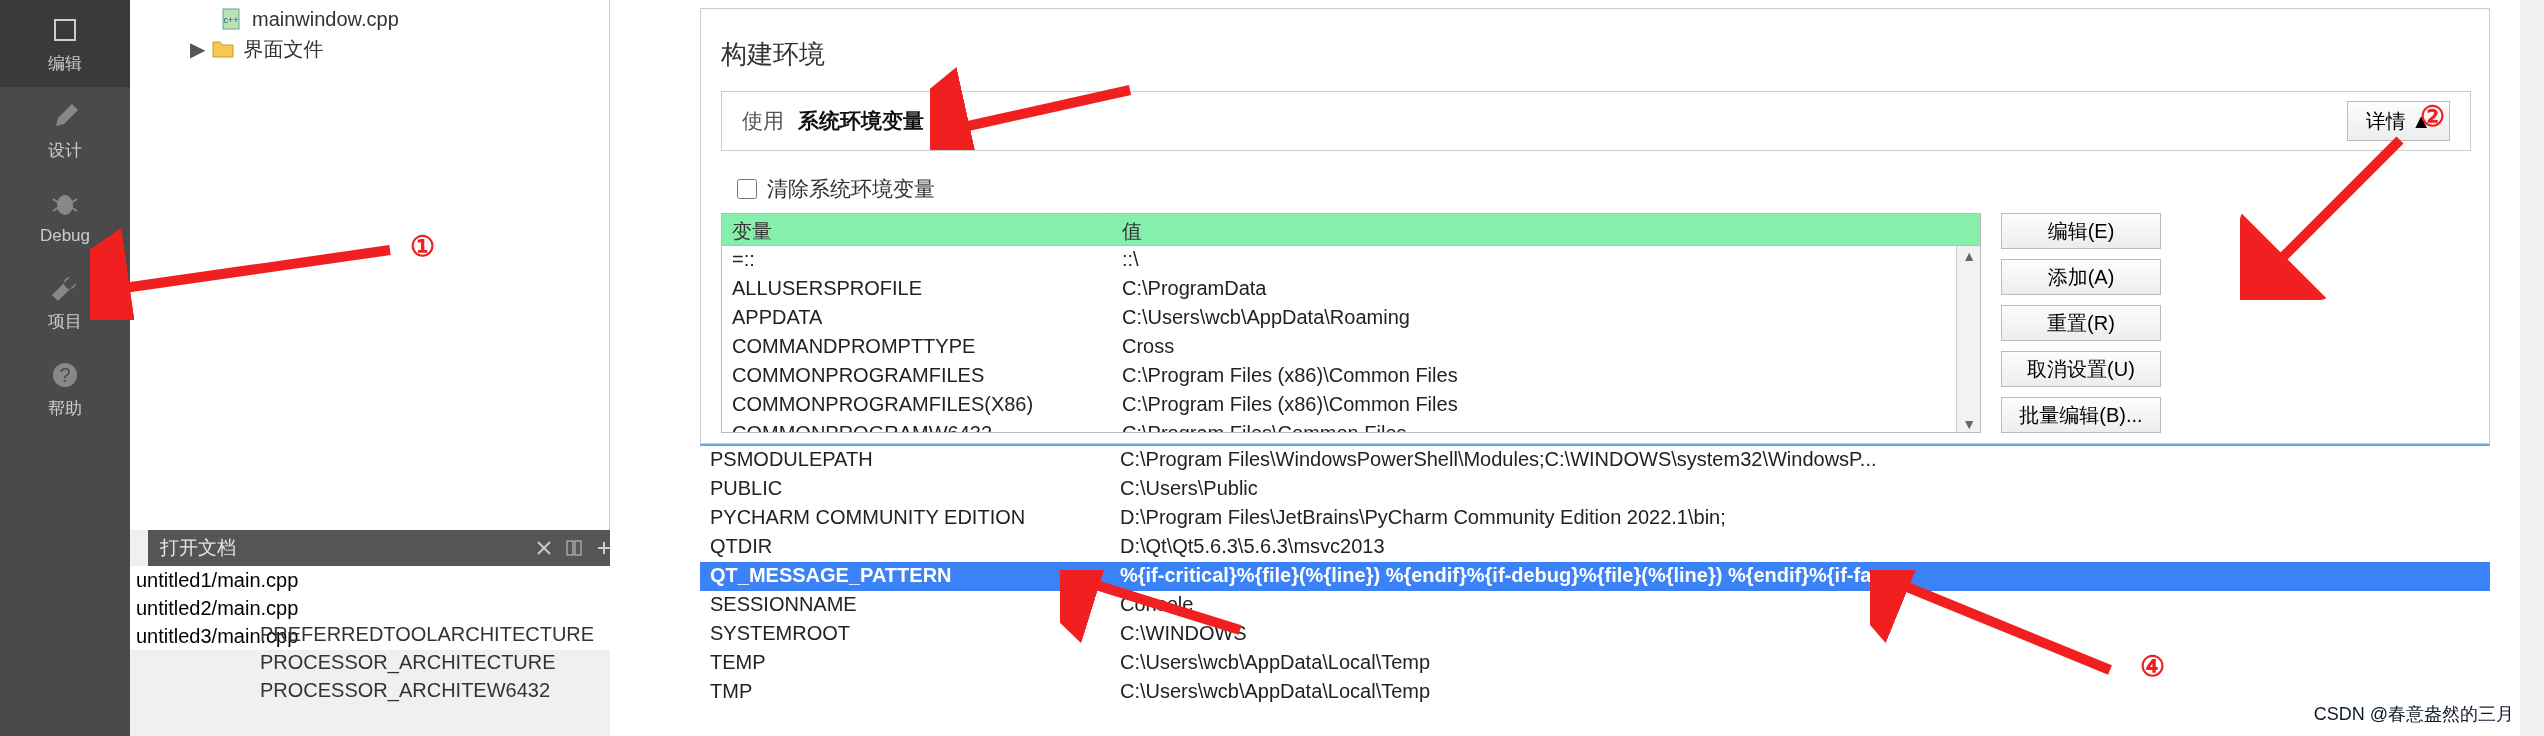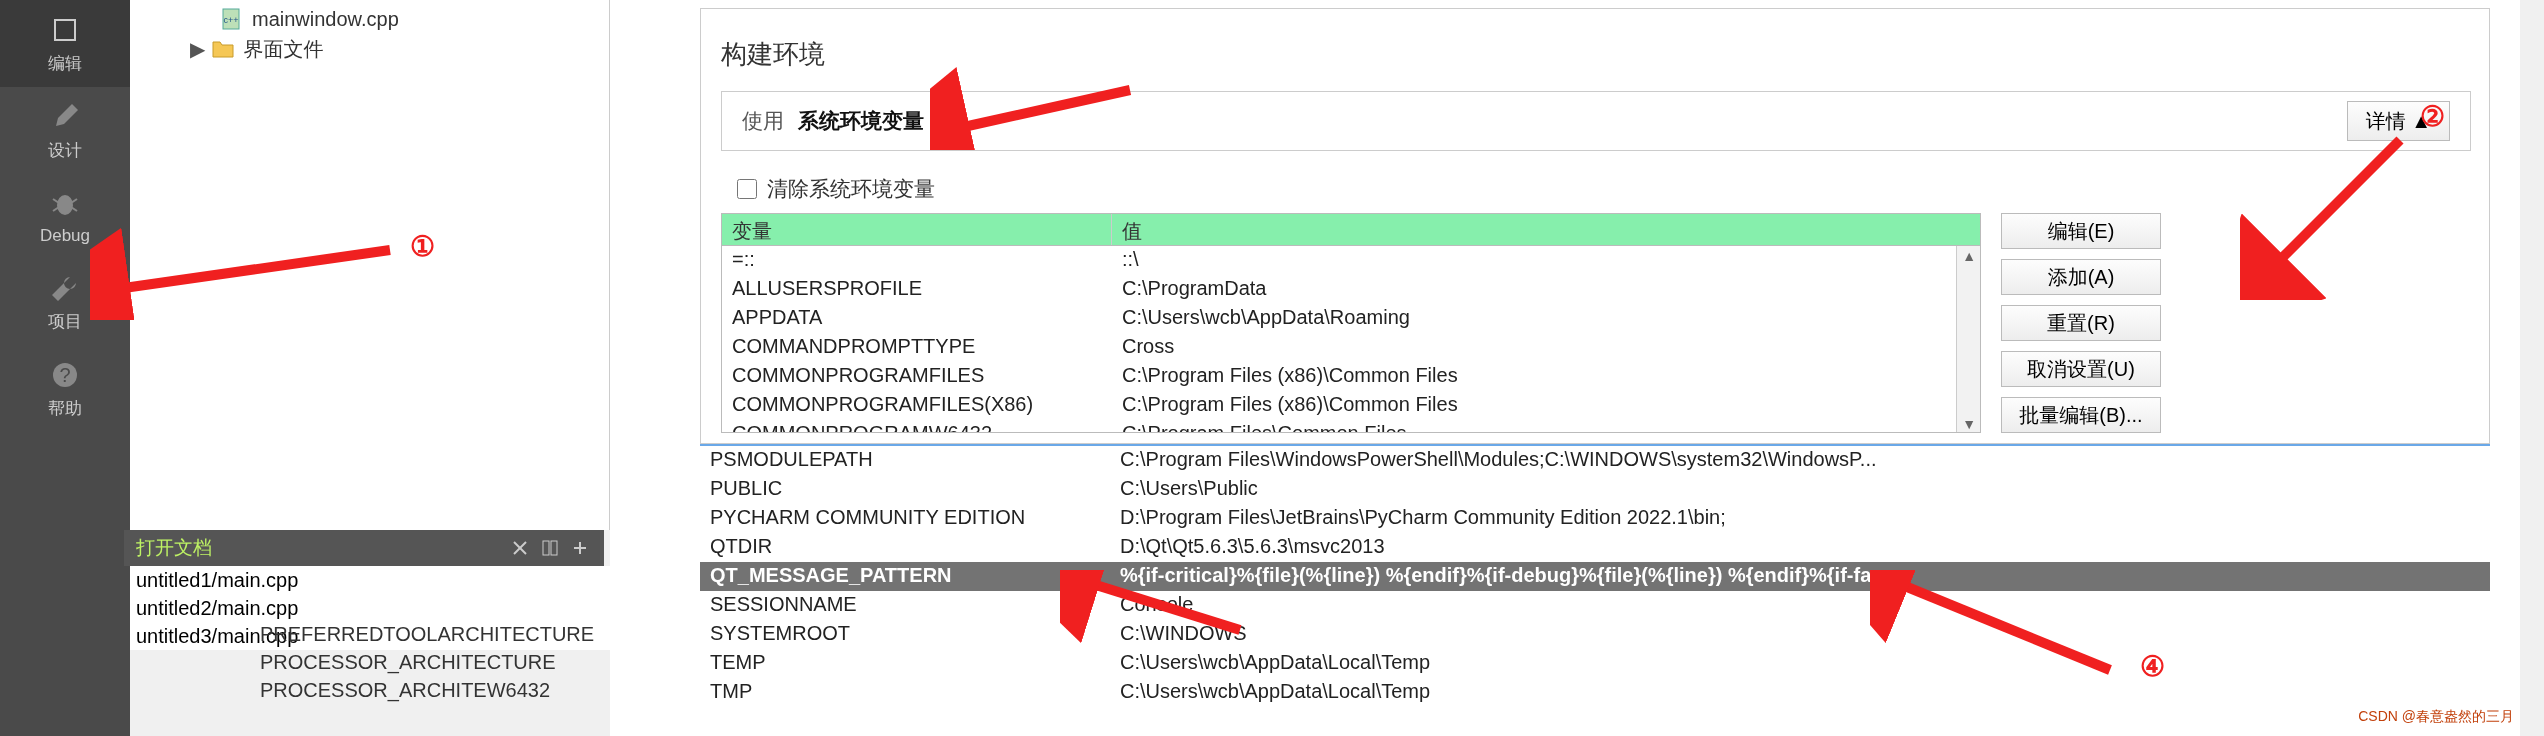--- a/index.html
+++ b/index.html
@@ -9,21 +9,21 @@
 .rail-item { width: 100%; display: flex; flex-direction: column; align-items: center; padding: 12px 0; color: #aaa; cursor: pointer; font-size: 18px; }
 .rail-item.active { background: #3a3a3a; }
 .rail-icon { width: 36px; height: 36px; display: flex; align-items: center; justify-content: center; margin-bottom: 4px; }
 .rail-label { font-size: 17px; color: #ccc; }
 
 .tree-panel { position: absolute; left: 130px; top: 0; width: 480px; height: 530px; background: #fff; border-right: 1px solid #ccc; padding: 4px 0 0 10px; overflow: hidden; }
 .tree-row { display: flex; align-items: center; height: 30px; font-size: 20px; color: #333; padding-left: 80px; }
 .tree-row.folder { padding-left: 50px; }
 .tree-icon { width: 24px; height: 24px; margin-right: 8px; }
 
-.openfiles-header { position: absolute; left: 124px; top: 530px; width: 480px; height: 36px; background: #555; color: #bef264; display: flex; align-items: center; padding: 0 12px; font-size: 19px; }
+.openfiles-header { position: absolute; left: 148px; top: 530px; width: 480px; height: 36px; background: #555; color: #e5e5e5; display: flex; align-items: center; padding: 0 12px; font-size: 19px; }
 .openfiles-header .spacer { flex: 1; }
 .hdr-icon { width: 24px; height: 24px; margin-left: 6px; display: flex; align-items: center; justify-content: center; }
 .openfiles-list { position: absolute; left: 130px; top: 566px; width: 480px; background: #fff; }
 .of-row { height: 28px; font-size: 20px; color: #000000; padding-left: 6px; display: flex; align-items: center; }
 
 .bg-table { position: absolute; left: 260px; top: 620px; width: 500px; font-size: 20px; color: #333; line-height: 28px; }
 
 .main-panel { position: absolute; left: 610px; top: 0; width: 1910px; height: 736px; background: #fff; }
 .env-box { position: absolute; left: 90px; top: 8px; width: 1790px; height: 436px; border: 1px solid #ccc; background: #fff; }
 .env-title { position: absolute; left: 20px; top: 28px; font-size: 26px; font-weight: normal; color: #333; }
@@ -45,27 +45,27 @@
 .var-row { display: flex; height: 29px; }
 .var-row .c1 { width: 390px; padding: 2px 10px; overflow: hidden; white-space: nowrap; }
 .var-row .c2 { flex: 1; padding: 2px 10px; overflow: hidden; white-space: nowrap; }
 
 .btn-col { position: absolute; left: 1300px; top: 204px; width: 170px; }
 .action-btn { width: 160px; height: 36px; border: 1px solid #bbb; background: linear-gradient(#fdfdfd,#ededed); font-size: 20px; margin-bottom: 10px; display: flex; align-items: center; justify-content: center; cursor: pointer; }
 
 .lower-table { position: absolute; left: 90px; top: 444px; width: 1790px; background: #fff; border-top: 2px solid #6aa8e8; }
 .lower-body { font-size: 20px; color: #222; }
 .lower-row { display: flex; height: 29px; }
-.lower-row.sel { background: #737373; color: #fff; }
+.lower-row.sel { background: #3b82f6; color: #fff; }
 .lower-row.sel .c1,.lower-row.sel .c2 { font-weight: bold; }
 .lower-row .c1 { width: 410px; padding: 2px 10px; overflow: hidden; white-space: nowrap; }
 .lower-row .c2 { flex: 1; padding: 2px 10px; overflow: hidden; white-space: nowrap; }
 
 .annot { position: absolute; font-size: 28px; color: #f02020; font-weight: bold; pointer-events: none; }
-.watermark { position: absolute; right: 30px; bottom: 10px; font-size: 14px; color: #c2410c; }
+.watermark { position: absolute; right: 30px; bottom: 10px; font-size: 18px; color: #0f172a; }
 
 svg.arrow { position: absolute; pointer-events: none; }
 </style>
 </head>
 <body>
 
 <div class="left-rail">
   <div class="rail-item active">
     <div class="rail-icon">
         <svg width="30" height="30">

